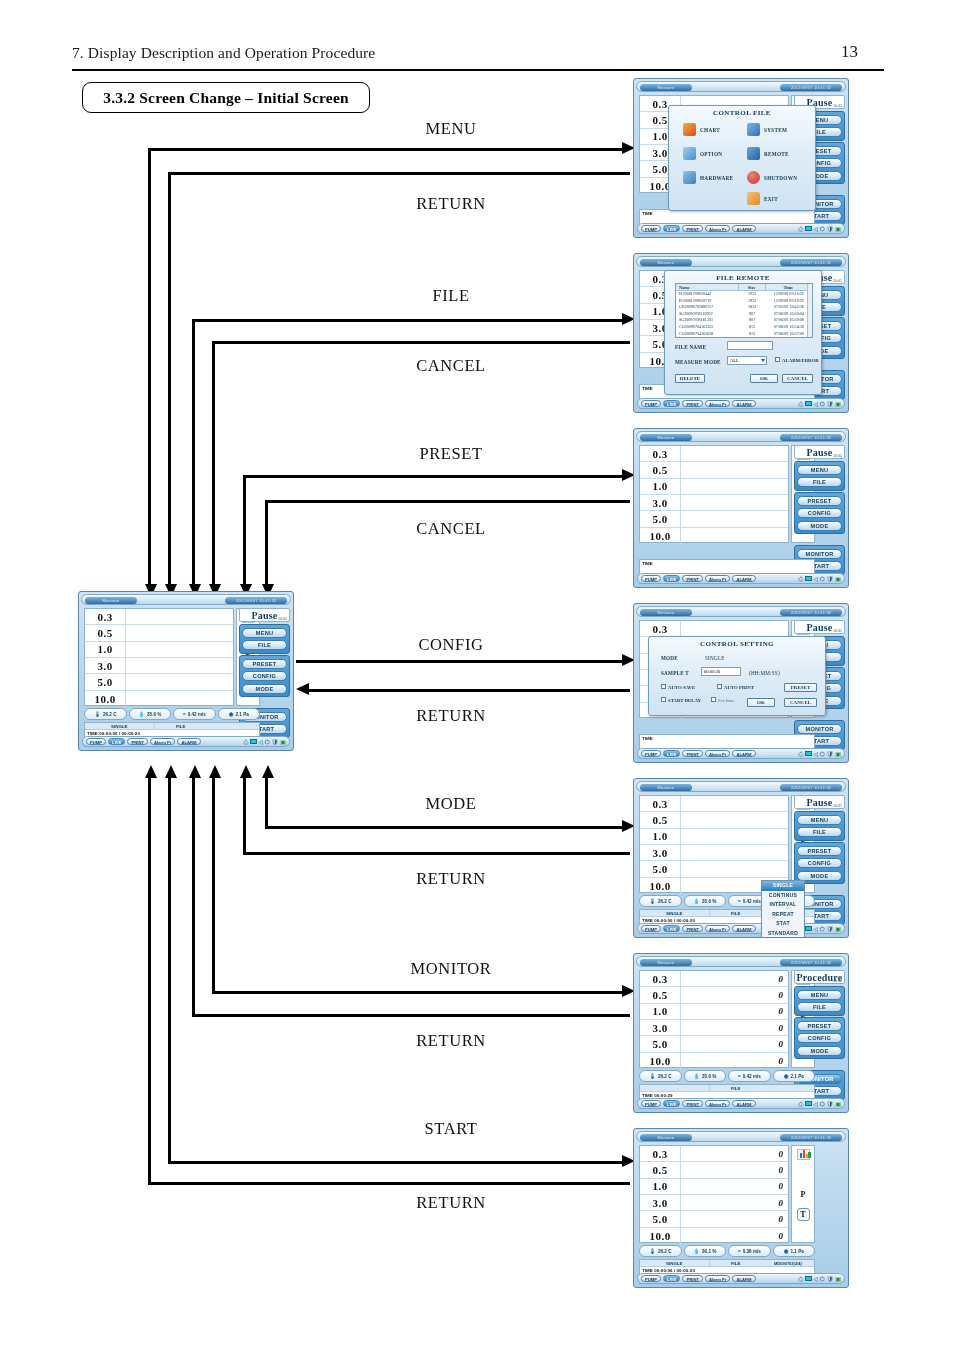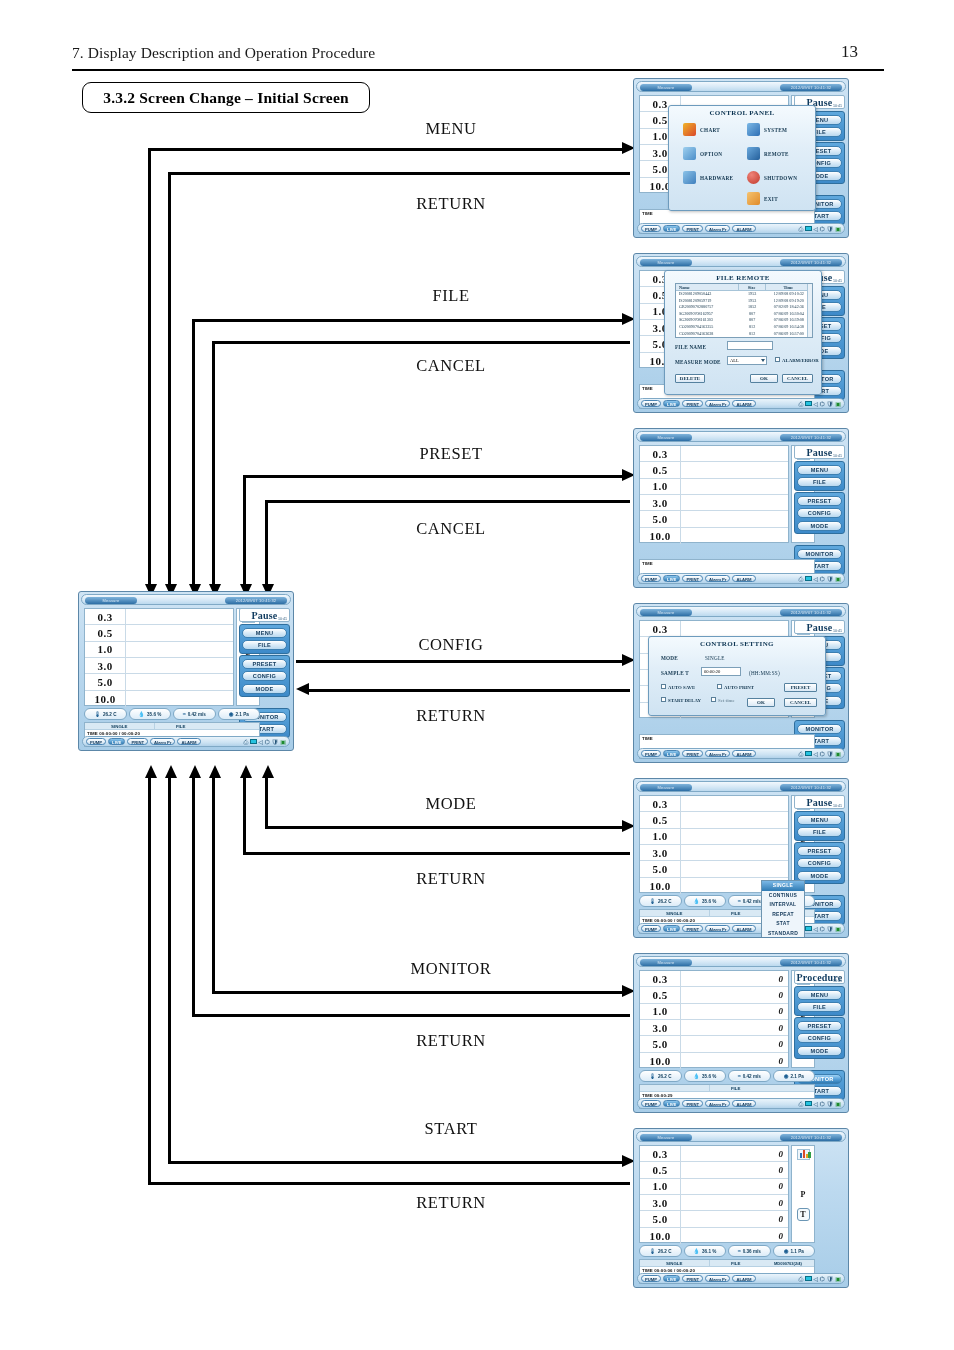--- a/index.html
+++ b/index.html
@@ -526,21 +526,21 @@
         <span>⎙</span>
         <span class="cy"></span>
         <span>◁</span>
         <span>⌬</span>
         <span>🛡</span>
         <span class="grn">▣</span>
       </div>
   </div>
 
   <div class="dlg" style="left:34px; top:26px; width:148px; height:106px;">
-    <div class="dlg-title">CONTROL PANEL</div>
+    <div class="dlg-title">CONTROL FILE</div>
     <div class="cp-item" style="left:14px; top:17px;">
       <span class="cp-ic" style="background:linear-gradient(135deg,#f0b429,#d9472b);"></span>
       <span class="cp-txt">CHART</span>
     </div>
     <div class="cp-item" style="left:78px; top:17px;">
       <span class="cp-ic" style="background:linear-gradient(135deg,#7bb8e6,#2f6fb4);"></span>
       <span class="cp-txt">SYSTEM</span>
     </div>
     <div class="cp-item" style="left:14px; top:41px;">
       <span class="cp-ic" style="background:linear-gradient(135deg,#9fd0ef,#4b8ec9);"></span>

